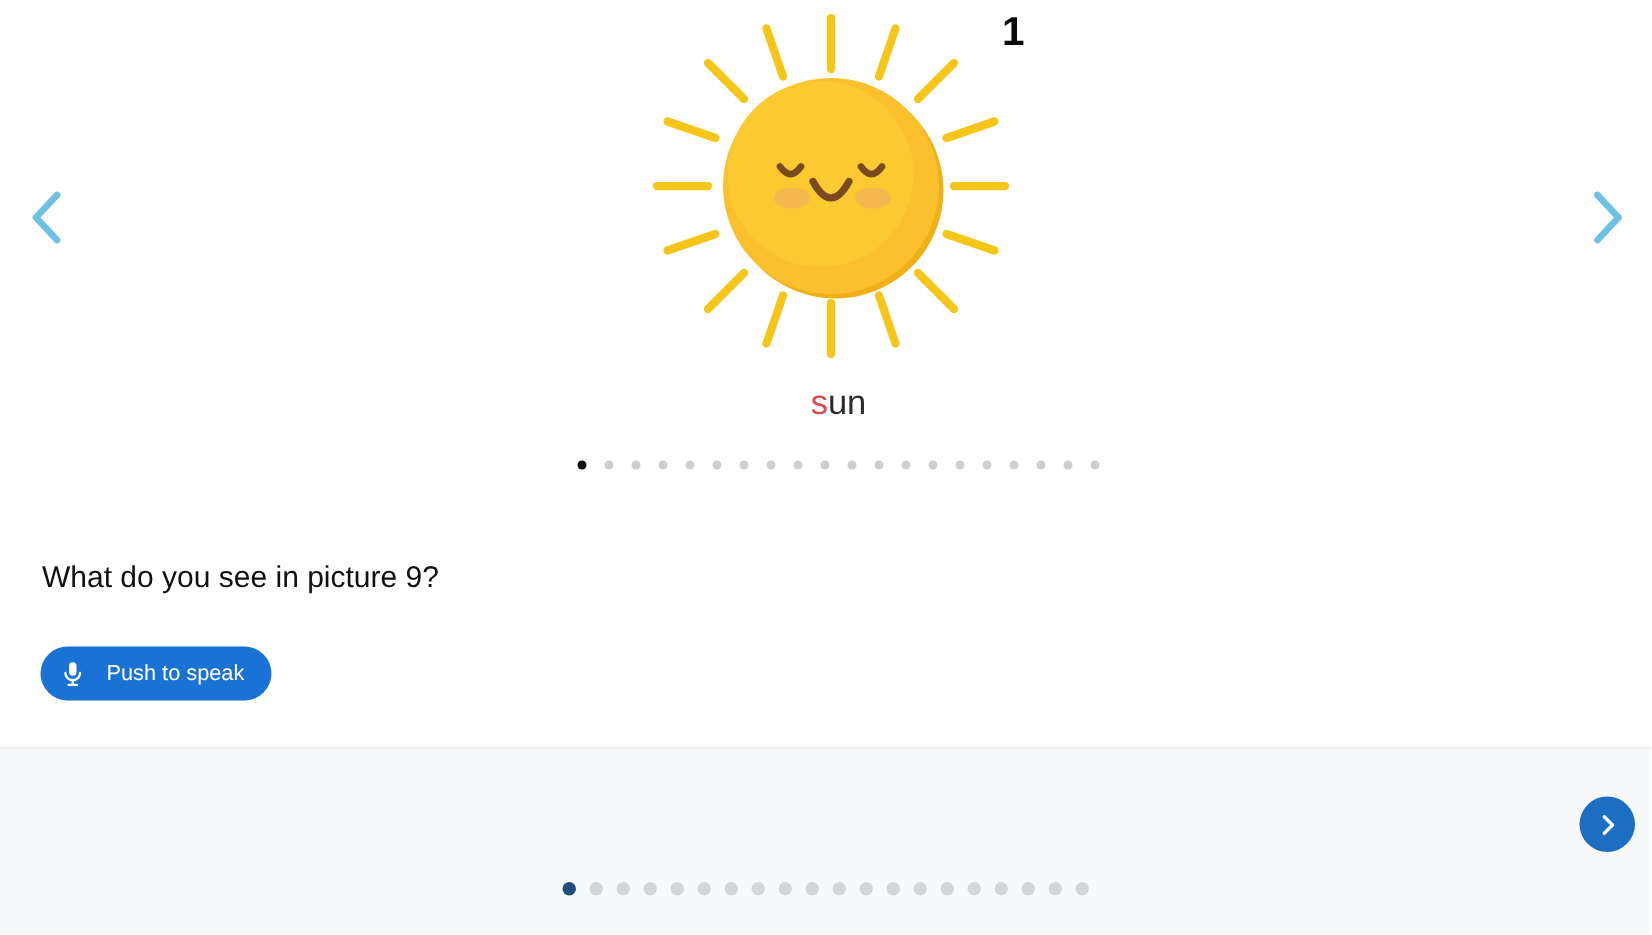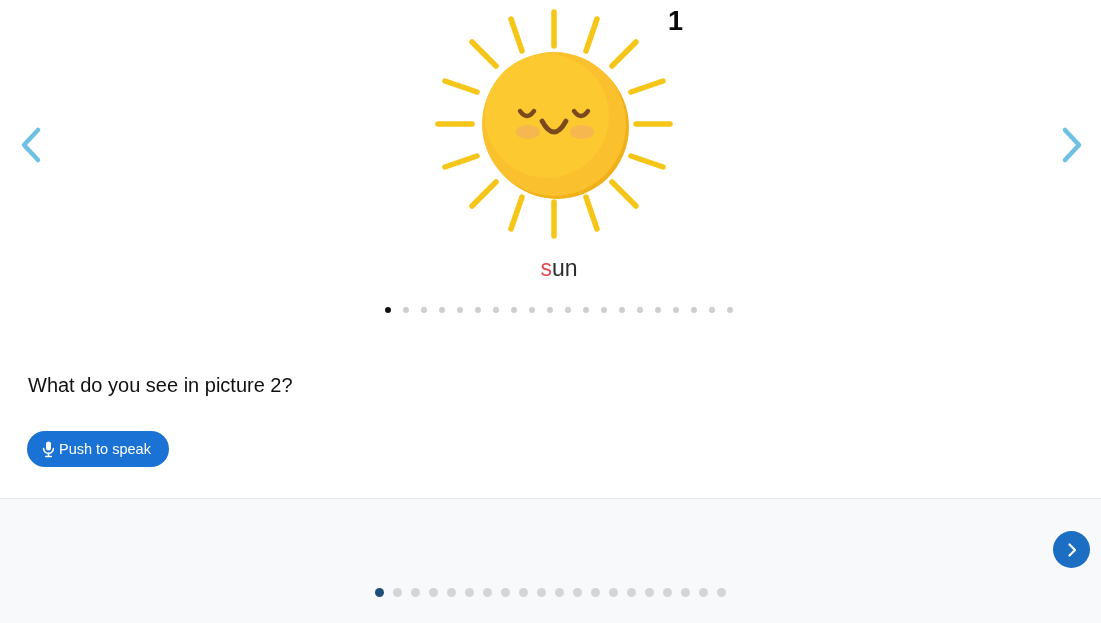--- a/index.html
+++ b/index.html
@@ -118,21 +118,21 @@
     height: 36px;
     padding: 0 18px 0 15px;
     border: none;
     border-radius: 18px;
     background: #1a73d4;
     color: #ffffff;
     font-size: 14.5px;
     font-family: "Liberation Sans", sans-serif;
     display: inline-flex;
     align-items: center;
-    gap: 4px;
+    gap: 16px;
     cursor: pointer;
   }
   .speak-button svg { display: block; flex: 0 0 auto; }
 
   
   .footer {
     position: absolute;
     left: 0;
     top: 498px;
     width: 1101px;
@@ -253,21 +253,21 @@
         <span class="dot"></span>
         <span class="dot"></span>
         <span class="dot"></span>
         <span class="dot"></span>
         <span class="dot"></span>
         <span class="dot"></span>
         <span class="dot"></span>
         <span class="dot"></span>
       </div>
 
-    <div class="question">What do you see in picture 2?</div>
+    <div class="question">What do you see in picture 9?</div>
 
     <button class="speak-button">
       <svg width="13" height="17" viewBox="0 0 13 17">
         <rect x="4" y="0.5" width="5" height="9" rx="2.5" fill="#ffffff"></rect>
         <path d="M1.6 7.6 a4.9 4.9 0 0 0 9.8 0" fill="none" stroke="#ffffff" stroke-width="1.5" stroke-linecap="round"></path>
         <line x1="6.5" y1="12.3" x2="6.5" y2="15" stroke="#ffffff" stroke-width="1.5" stroke-linecap="round"></line>
         <line x1="3.7" y1="15.6" x2="9.3" y2="15.6" stroke="#ffffff" stroke-width="1.5" stroke-linecap="round"></line>
       </svg>
       <span>Push to speak</span>
     </button>

